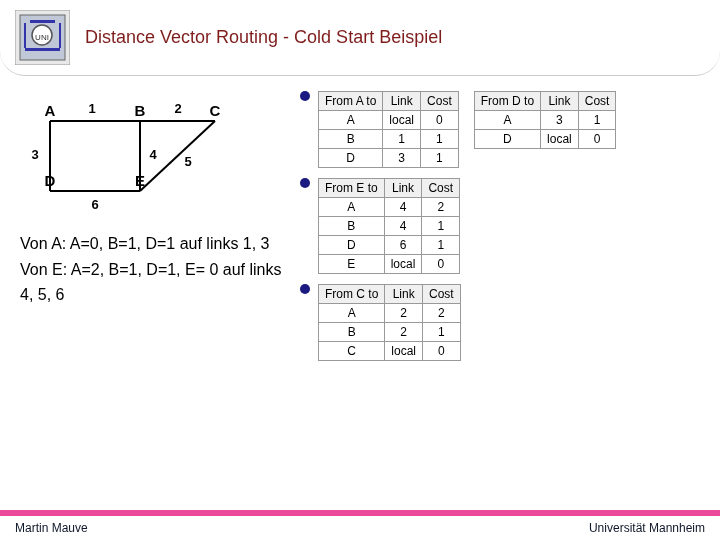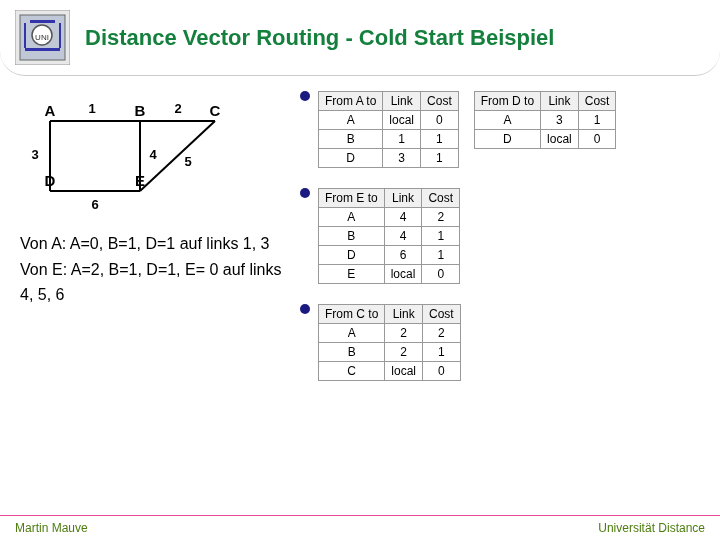--- a/index.html
+++ b/index.html
@@ -19,38 +19,38 @@
       background: #fff;
       border-radius: 25px;
     }
     .logo {
       width: 55px;
       height: 55px;
       margin-right: 15px;
       flex-shrink: 0;
     }
     .title {
-      font-size: 22px;
-      font-weight: bold;
-      color: #15803d;
+      font-size: 18px;
+      font-weight: normal;
+      color: #7f1d1d;
     }
     .content {
       display: flex;
       padding: 15px 20px;
       gap: 10px;
     }
     .left-panel {
       width: 270px;
       flex-shrink: 0;
     }
     .right-panel {
       flex: 1;
       display: flex;
       flex-direction: column;
-      gap: 15px;
+      gap: 5px;
     }
     
     .network-diagram {
       position: relative;
       width: 220px;
       height: 130px;
       margin-bottom: 10px;
     }
     .network-svg {
       width: 100%;
@@ -95,26 +95,26 @@
     .table-with-bullet {
       display: flex;
       align-items: flex-start;
       gap: 3px;
     }
     .footer {
       position: absolute;
       bottom: 0;
       left: 0;
       right: 0;
-      border-top: 1px solid #ec4899;
+      border-top: 6px solid #ec4899;
       padding: 5px 15px;
       display: flex;
       justify-content: space-between;
       font-size: 12px;
-      color: #4d7c0f;
+      color: #0f172a;
     }
   </style>
 </head>
 <body>
 
 <div class="header">
 
   <svg class="logo" viewBox="0 0 55 55">
     <rect width="55" height="55" fill="#e8e8e8" stroke="#999"></rect>
     <rect x="5" y="5" width="45" height="45" fill="#c0c8d8" stroke="#666"></rect>
@@ -295,14 +295,14 @@
               </tr>
             </tbody>
         </table>
       </div>
     </div>
   </div>
 </div>
 
 <div class="footer">
   <span>Martin Mauve</span>
-  <span>Universität Distance</span>
+  <span>Universität Mannheim</span>
 </div>
 
 </body></html>

